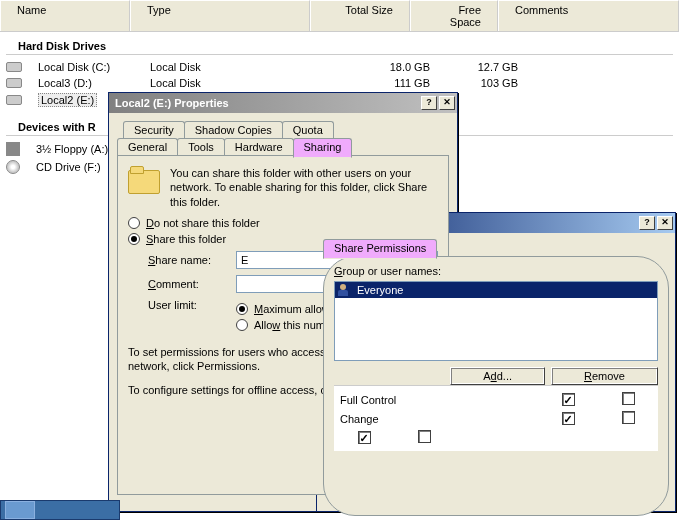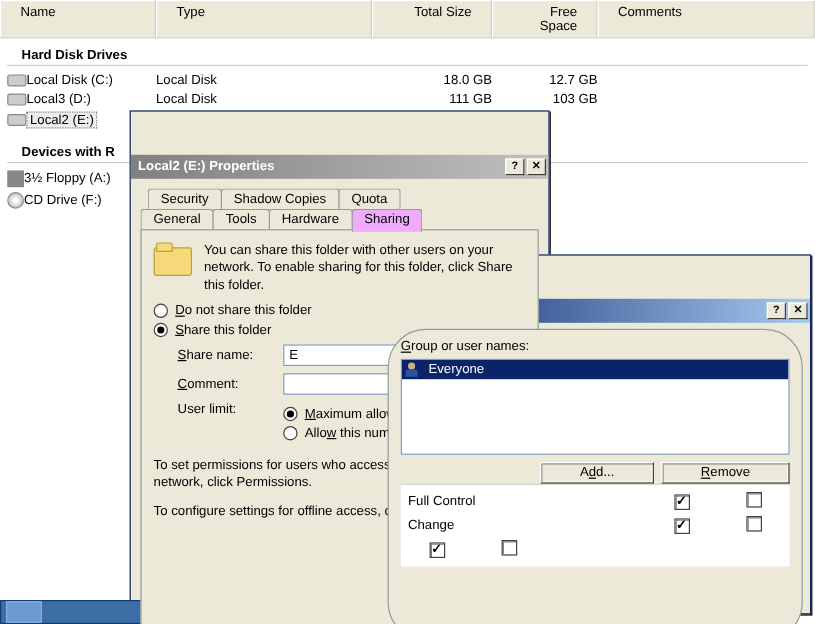--- a/index.html
+++ b/index.html
@@ -9,33 +9,33 @@
   .explorer { position: absolute; top: 0; left: 0; right: 0; background: #fff; }
   .explorer-header { display: flex; border-bottom: 1px solid #ccc; }
   .explorer-header div { padding: 3px 16px; border-right: 1px solid #ccc; background: #ece9d8; border-top: 1px solid #fff; border-left: 1px solid #fff; }
   .col-name { width: 130px; }
   .col-type { width: 180px; }
   .col-size { width: 100px; text-align: right; }
   .col-free { width: 88px; text-align: right; }
   .col-comments { flex: 1; }
   .section-title { font-weight: bold; padding: 8px 12px 2px; border-bottom: 1px solid #ccc; margin: 0 6px; }
   .drive-row { display: flex; align-items: center; padding: 2px 0; }
-  .drive-row .dr-name { width: 130px; display: flex; align-items: center; padding-left: 6px; gap: 0; }
+  .drive-row .dr-name { width: 150px; display: flex; align-items: center; padding-left: 6px; gap: 16px; }
   .drive-row .dr-type { width: 180px; }
   .drive-row .dr-size { width: 100px; text-align: right; }
   .drive-row .dr-free { width: 88px; text-align: right; }
   .disk-icon { width: 16px; height: 10px; background: #ccc; border: 1px solid #888; border-radius: 2px; display: inline-block; }
   .cd-icon { width: 14px; height: 14px; border: 1px solid #888; border-radius: 50%; display: inline-block; background: radial-gradient(circle, #fff 20%, #ccc 60%); }
   .floppy-icon { width: 14px; height: 14px; background: #888; display: inline-block; }
   .selected { background: #eee; border: 1px dotted #888; padding: 0 2px; }
 
   
   .dialog { position: absolute; background: #ece9d8; border: 1px solid #0a246a; box-shadow: 1px 1px 0 #000; }
   .props-dialog { top: 92px; left: 108px; width: 350px; height: 420px; }
-  .titlebar { background: linear-gradient(to right, #0a246a, #a6caf0); color: #fff; display: flex; align-items: center; padding: 3px 2px 3px 6px; margin-top: 36px; }
+  .titlebar { background: linear-gradient(to right, #0a246a, #a6caf0); color: #fff; display: flex; align-items: center; padding: 3px 2px 3px 6px; }
   .titlebar-inactive { background: linear-gradient(to right, #808080, #c0c0c0); }
   .titlebar .title { flex: 1; font-weight: bold; }
   .titlebar .tbtn { width: 16px; height: 14px; background: #ece9d8; border: 1px solid #fff; border-right-color: #404040; border-bottom-color: #404040; margin-left: 2px; font-size: 9px; line-height: 11px; text-align: center; font-weight: bold; color: #000; cursor: pointer; font-family: Arial; }
   .dialog-body { padding: 8px; }
   .tabset { position: relative; }
   .tabrow { display: flex; position: relative; }
   .tabrow2 { margin-left: 6px; }
   .tab { background: #ece9d8; border: 1px solid #919b9c; border-bottom: none; padding: 2px 10px; margin-right: -1px; border-radius: 3px 3px 0 0; position: relative; cursor: pointer; }
   .tab.active { background: #f0abfc; z-index: 2; padding-bottom: 4px; margin-bottom: -2px; border-bottom: 1px solid #ece9d8; }
   .tab-panel { border: 1px solid #919b9c; background: #ece9d8; padding: 10px; height: 340px; position: relative; z-index: 1; margin-top: -1px; }
@@ -199,20 +199,23 @@
 </div>
 
 <div class="dialog perm-dialog">
   <div class="titlebar">
     <span class="title">Permissions for E</span>
     <span class="tbtn">?</span>
     <span class="tbtn">✕</span>
   </div>
   <div class="perm-body">
     <div class="tabset perm-tabset">
+      <div class="tabrow">
+        <div class="tab active">Share Permissions</div>
+      </div>
       <div class="tab-panel">
         <div><span class="underline">G</span>roup or user names:</div>
         <div class="listbox" style="margin-top:4px;">
           <div class="listbox-item selected2">
             <span class="people-icon"></span>
             <span>Everyone</span>
           </div>
         </div>
         <div class="btn-row">
           <div class="btn">A<span class="underline">d</span>d...</div>

